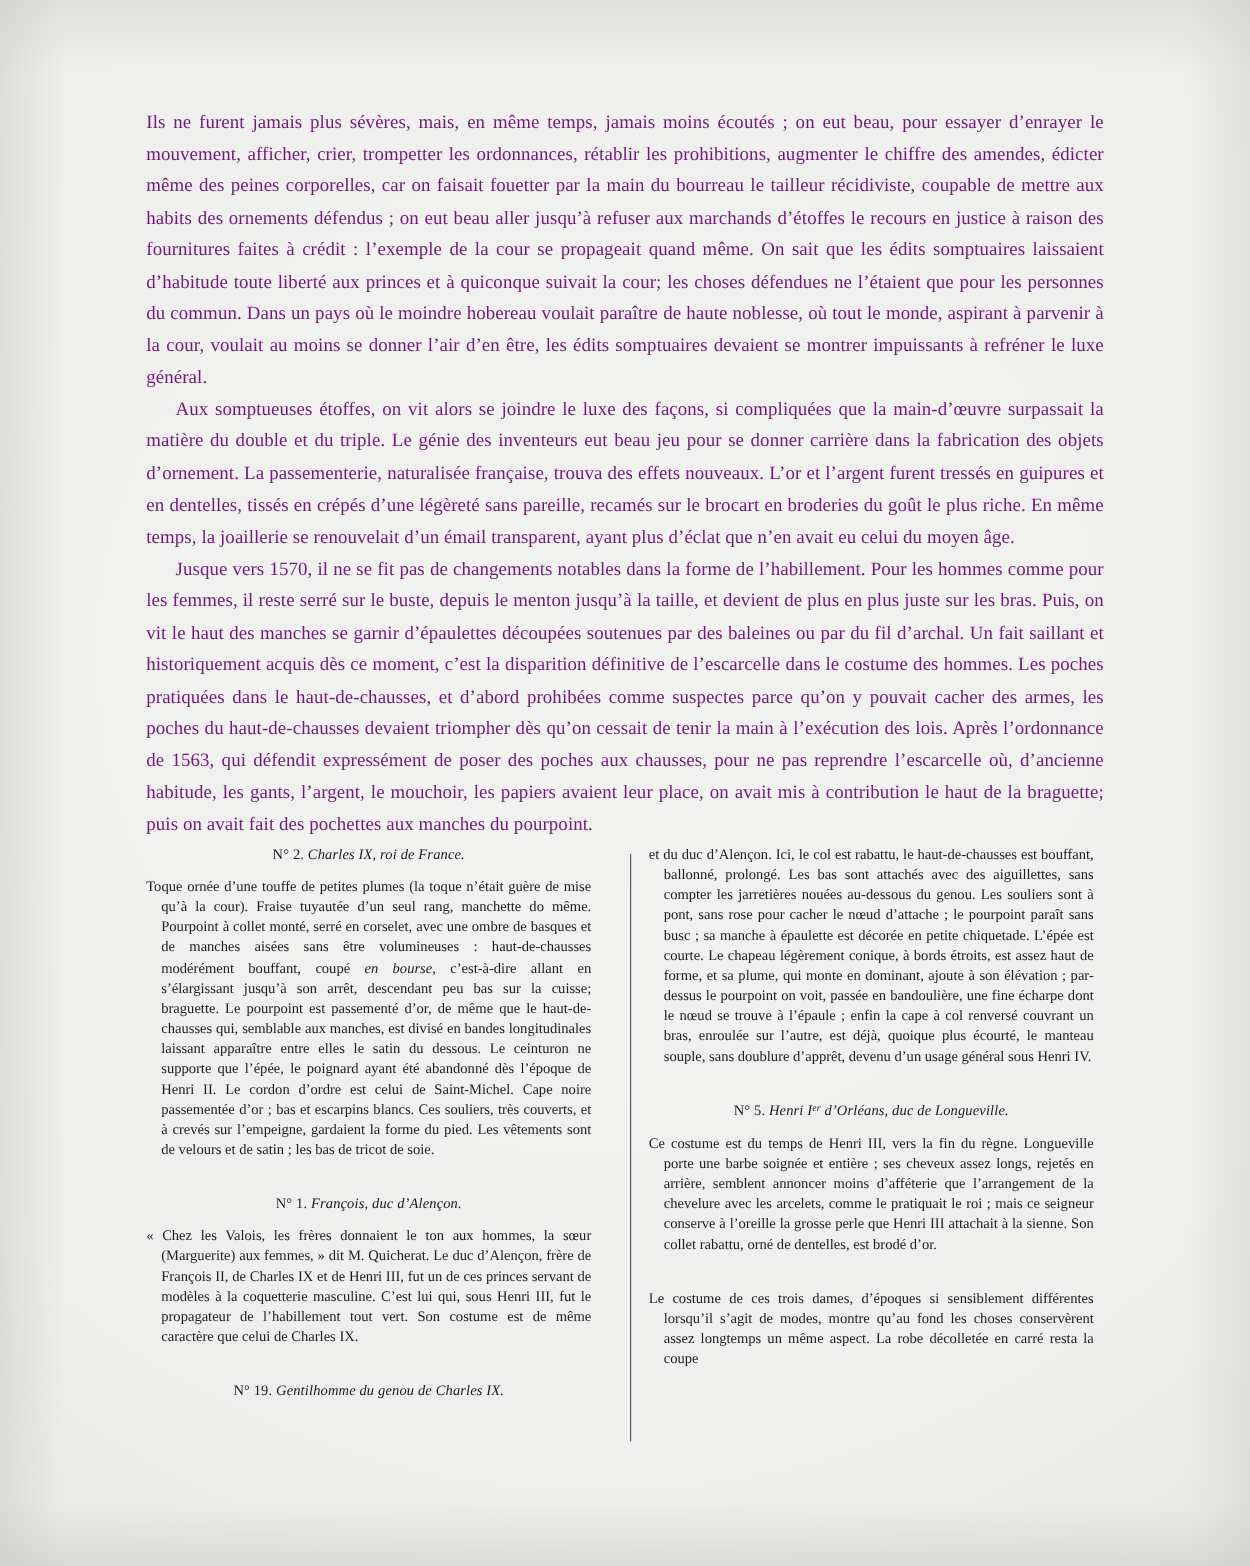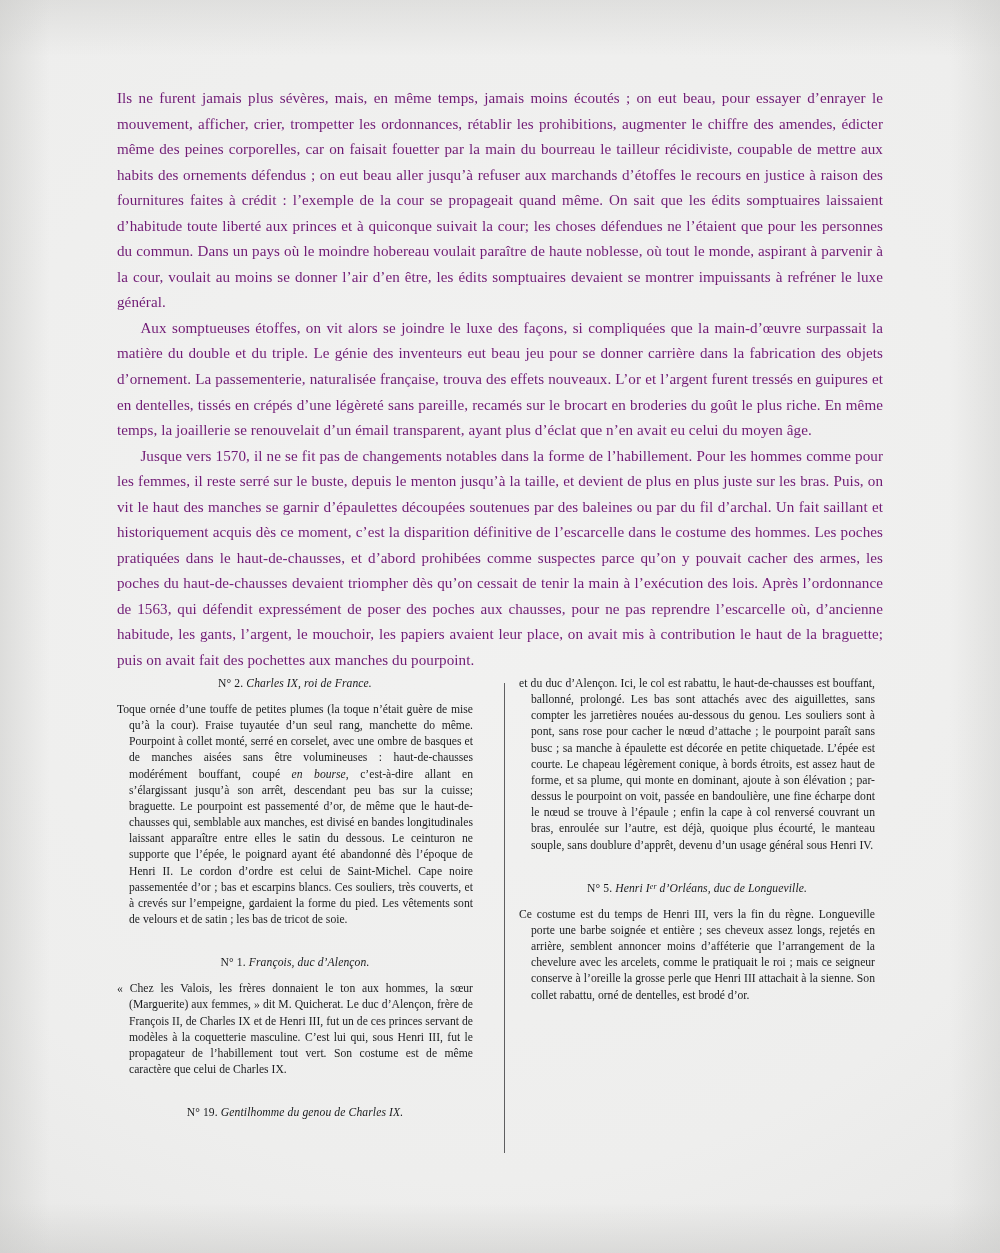--- a/index.html
+++ b/index.html
@@ -170,18 +170,19 @@
       <div class="gap-lg"></div>
 
       <p class="note-heading">
         <span>N° 5.</span>
         <span class="ital"><span>Henri I</span><sup>er</sup><span> d’Orléans, duc de Longueville.</span></span>
       </p>
       <p class="note-body hang">Ce costume est du temps de Henri III, vers la fin du règne. Longueville porte une barbe soignée et entière ; ses cheveux assez longs, rejetés en arrière, semblent annoncer moins d’afféterie que l’arrangement de la chevelure avec les arcelets, comme le pratiquait le roi ; mais ce seigneur conserve à l’oreille la grosse perle que Henri III attachait à la sienne. Son collet rabattu, orné de dentelles, est brodé d’or.</p>
 
       <div class="gap-lg"></div>
 
+      <p class="note-body hang">Le costume de ces trois dames, d’époques si sensiblement différentes lorsqu’il s’agit de modes, montre qu’au fond les choses conservèrent assez longtemps un même aspect. La robe décolletée en carré resta la coupe</p>
 
     </div>
 
   </div>
 
 </div>
 
 </body></html>

